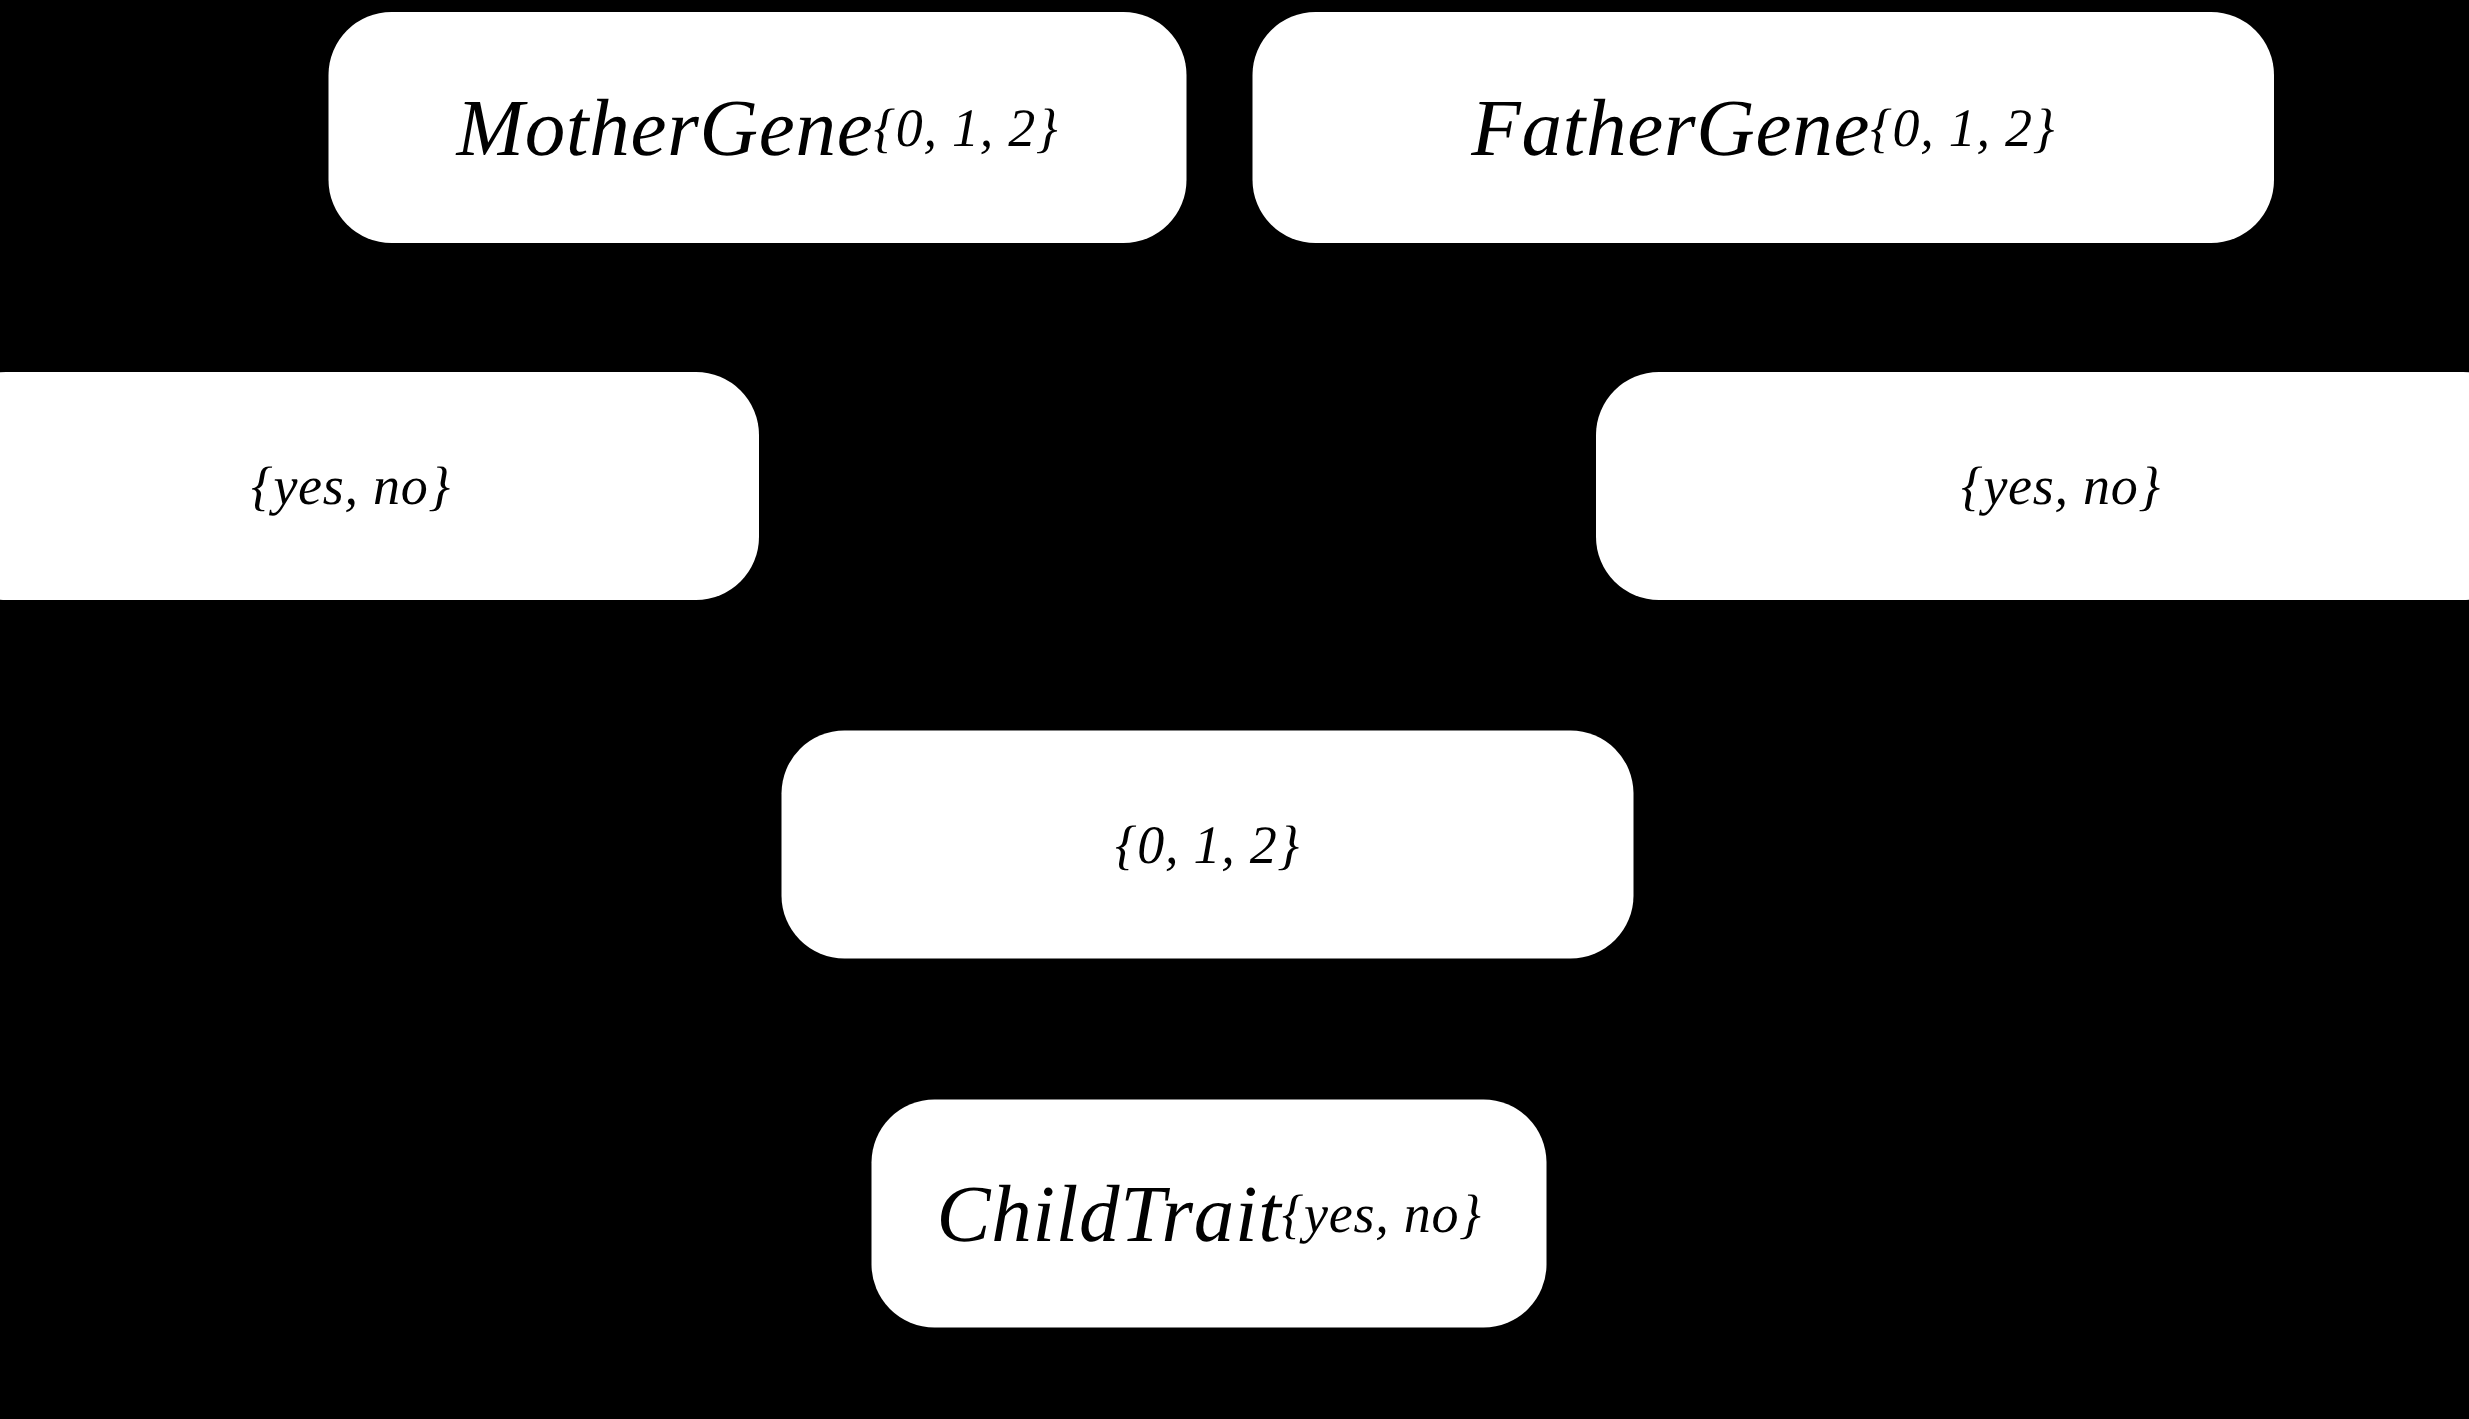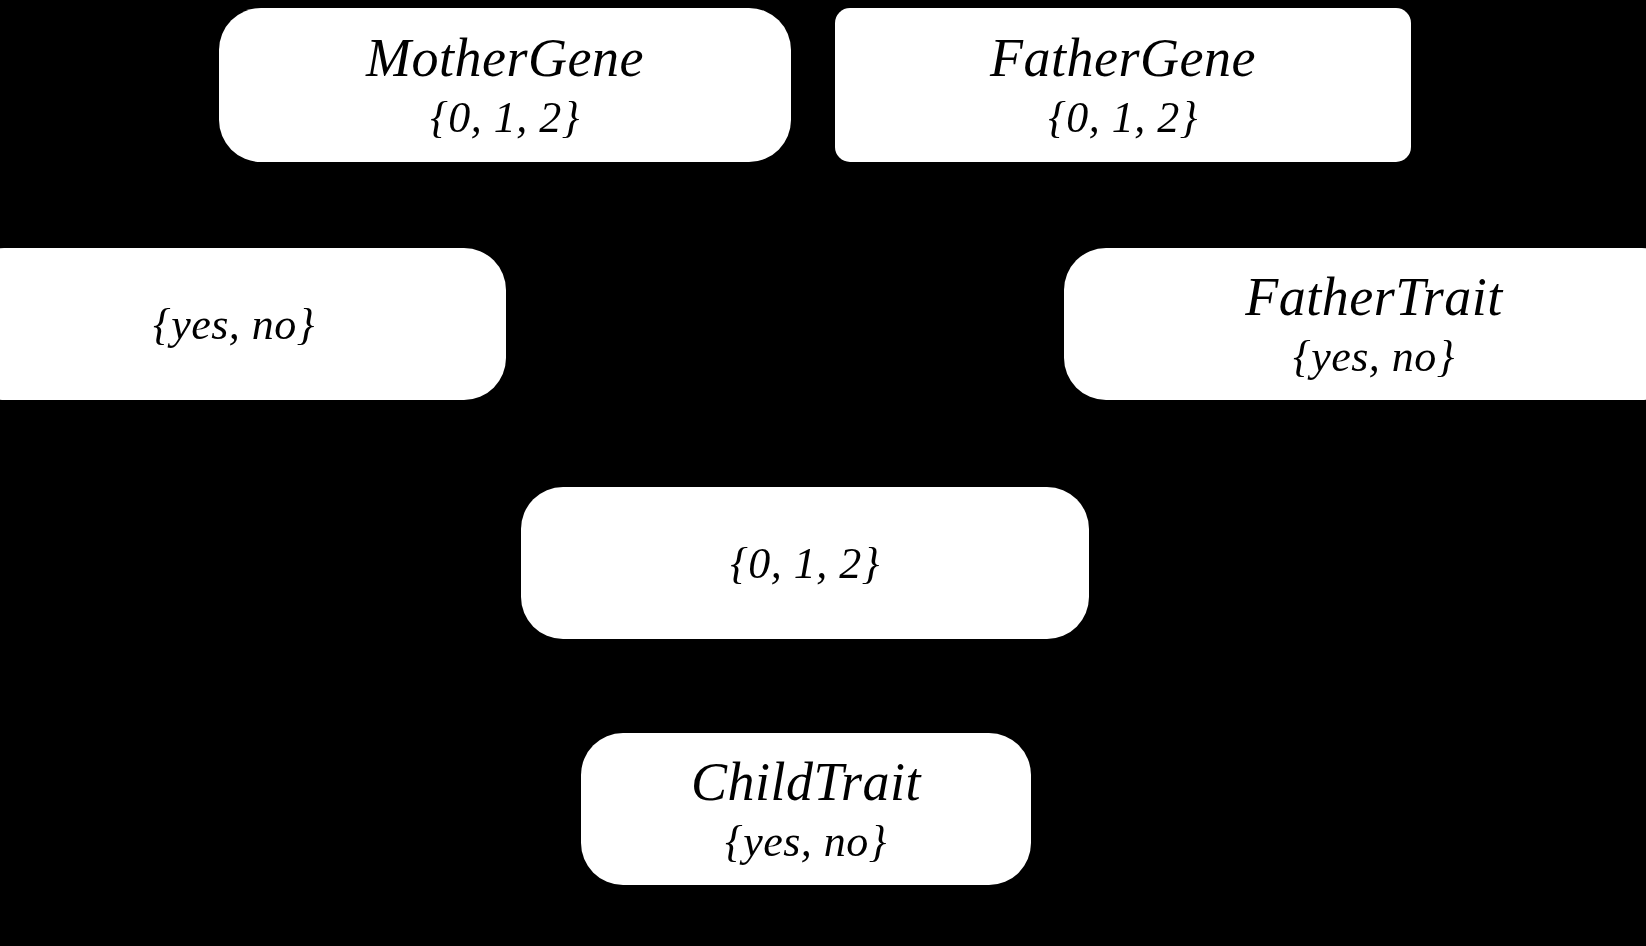--- a/index.html
+++ b/index.html
@@ -17,43 +17,43 @@
     height: 946px;
     background: #000000;
     overflow: hidden;
   }
   .node {
     position: absolute;
     box-sizing: border-box;
     background: #ffffff;
     border-radius: 42px;
     display: flex;
-    flex-direction: column;
+    flex-direction: row;
     align-items: center;
     justify-content: center;
     color: #000000;
     font-style: italic;
     line-height: 1.16;
     text-align: left;
     user-select: none;
   }
   .node .node-name {
     font-size: 54px;
     letter-spacing: 0.5px;
     white-space: nowrap;
   }
   .node .node-domain {
-    font-size: 44px;
+    font-size: 36px;
     letter-spacing: 0.5px;
     white-space: nowrap;
     margin-top: 2px;
   }
   
   #node-mother-gene  { left: 219px;  top: 8px;   width: 572px;  height: 154px; }
-  #node-father-gene  { left: 835px;  top: 8px;   width: 576px;  height: 154px; border-radius: 15px; }
+  #node-father-gene  { left: 835px;  top: 8px;   width: 681px;  height: 154px; }
   #node-mother-trait { left: -38px;  top: 248px; width: 544px;  height: 152px; }
   #node-father-trait { left: 1064px; top: 248px; width: 620px;  height: 152px; }
   #node-child-gene   { left: 521px;  top: 487px; width: 568px;  height: 152px; }
   #node-child-trait  { left: 581px;  top: 733px; width: 450px;  height: 152px; }
   
   #node-mother-trait { border-radius: 42px; }
   #node-father-trait { border-radius: 42px; }
   
   #edges {
     position: absolute;
@@ -87,21 +87,20 @@
   <div class="node" id="node-father-gene">
     <div class="node-name">FatherGene</div>
     <div class="node-domain">{0, 1, 2}</div>
   </div>
 
   <div class="node" id="node-mother-trait">
     <div class="node-domain">{yes, no}</div>
   </div>
 
   <div class="node" id="node-father-trait">
-    <div class="node-name">FatherTrait</div>
     <div class="node-domain">{yes, no}</div>
   </div>
 
   <div class="node" id="node-child-gene">
     <div class="node-domain">{0, 1, 2}</div>
   </div>
 
   <div class="node" id="node-child-trait">
     <div class="node-name">ChildTrait</div>
     <div class="node-domain">{yes, no}</div>

